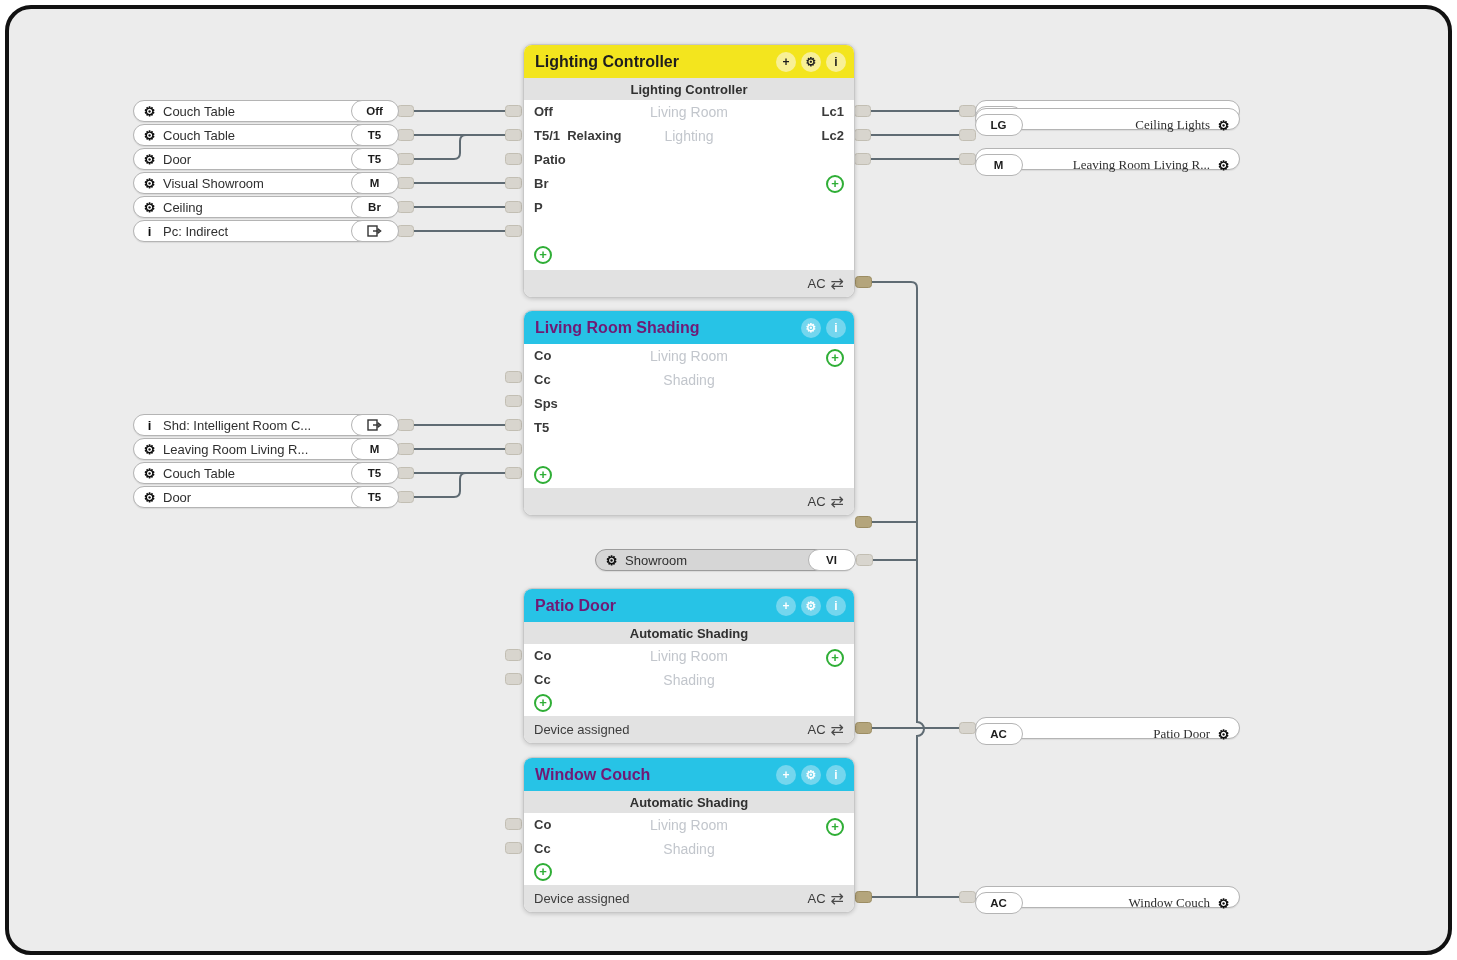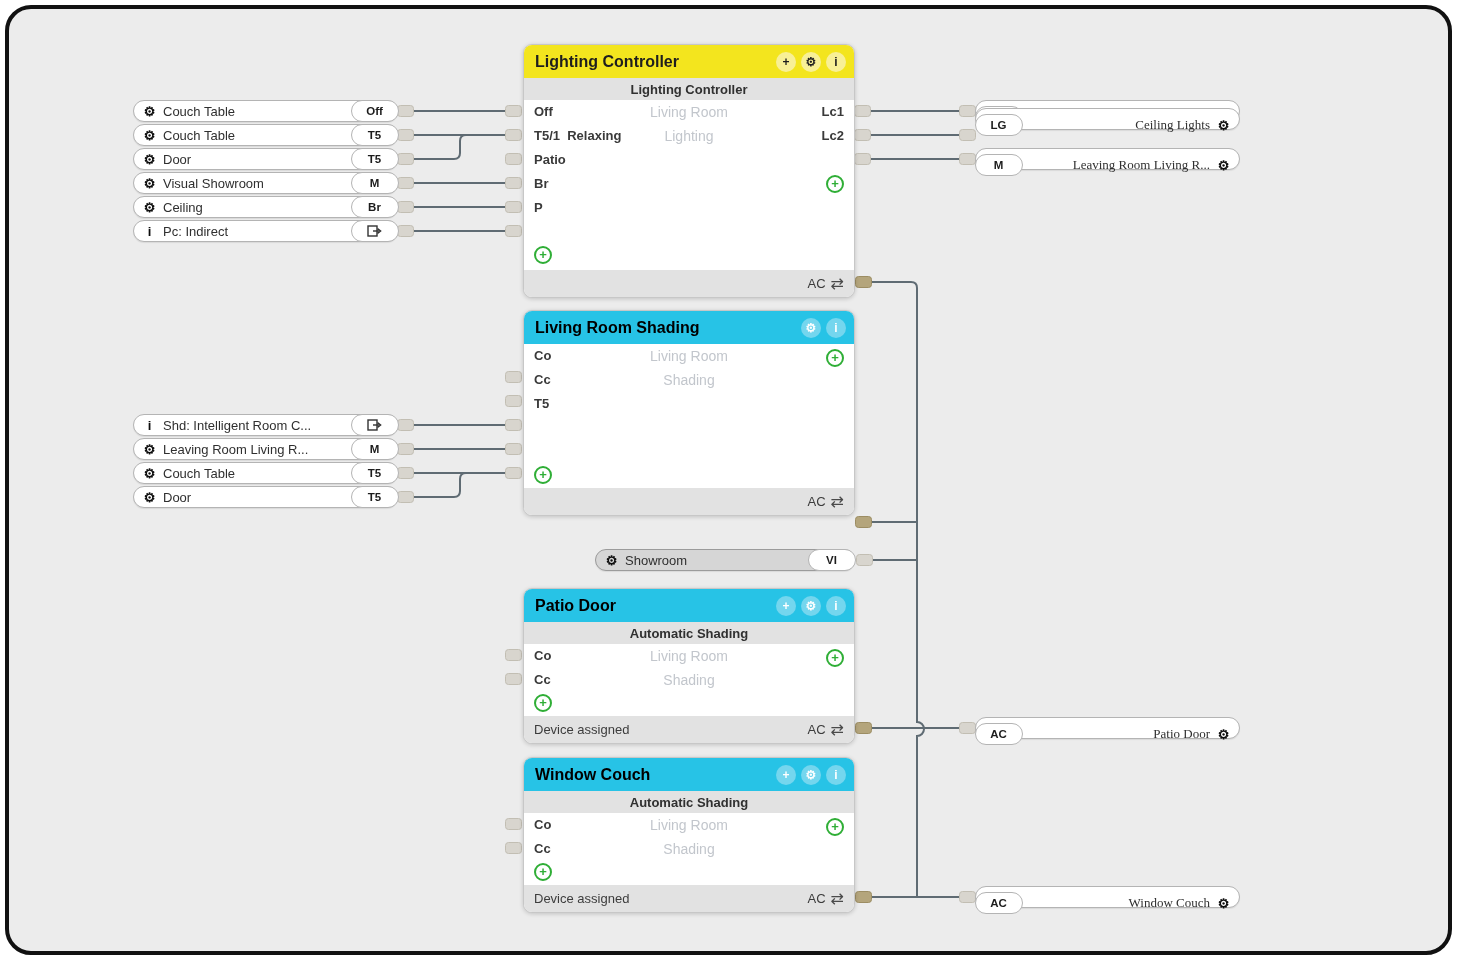--- a/index.html
+++ b/index.html
@@ -16,21 +16,21 @@
   .pill.right .tag{margin:-1.5px 7px -1.5px -1.5px;}
   .pill.right .plabel{text-align:right;font-family:Liberation Serif, serif;}
   .pill.right .picon{margin:0 0 0 7px;}
   .pill.gray{background:#d6d6d6;border-color:#9b9b9b;}
   .block{position:absolute;width:332px;background:#fff;border:1px solid #c7c7c7;border-radius:9px;box-shadow:0 1px 4px rgba(0,0,0,.18);z-index:3;box-sizing:border-box;}
   .bhdr{height:33px;border-radius:8px 8px 0 0;display:flex;align-items:center;padding:0 8px 0 11px;}
   .bhdr.yellow{background:#f3e51e;}
   .bhdr.yellow .btitle{color:#1e1e1e;}
   .bhdr.yellow .hbtn{background:#f8f096;color:#1e1e1e;}
   .bhdr.cyan{background:#27c3e6;}
-  .bhdr.cyan .btitle{color:#000000;}
+  .bhdr.cyan .btitle{color:#701a75;}
   .bhdr.cyan .hbtn{background:#74d6ee;color:#fff;}
   .btitle{font-size:16px;font-weight:bold;flex:1;white-space:nowrap;}
   .hbtn{width:20px;height:20px;border-radius:50%;display:flex;align-items:center;justify-content:center;margin-left:5px;font-size:12px;font-weight:bold;line-height:1;}
   .bsub{height:22px;background:#e2e2e2;display:flex;align-items:center;justify-content:center;font-size:13px;font-weight:bold;color:#303030;}
   .bbody{position:relative;background:#fff;}
   .row{height:24px;position:relative;}
   .in-label{position:absolute;left:10px;top:0;line-height:24px;font-size:13px;font-weight:600;color:#3a3a3a;white-space:pre;}
   .out-label{position:absolute;right:10px;top:0;line-height:24px;font-size:13px;font-weight:600;color:#3a3a3a;}
   .center-text{position:absolute;left:0;width:100%;text-align:center;line-height:24px;font-size:14px;color:#c2c6cc;pointer-events:none;}
   .bftr{height:27px;background:#e2e2e2;border-radius:0 0 8px 8px;display:flex;align-items:center;padding:0 10px;font-size:13px;color:#3c3c3c;}
@@ -266,20 +266,23 @@
     <div class="bbody" style="height:144px">
       <div class="row">
           <span class="in-label">Co</span>
           <span class="center-text">Living Room</span>
         </div>
       <div class="row">
           <span class="in-label">Cc</span>
           <span class="center-text">Shading</span>
         </div>
       <div class="row">
+          <span class="in-label">Sps</span>
+        </div>
+      <div class="row">
           <span class="in-label">T5</span>
         </div>
       <span class="gplus" style="left:10px;top:122px">+</span>
       <span class="gplus" style="right:10px;top:5px">+</span>
     </div>
     <div class="bftr">
       <span class="fright">
           <span>AC</span>
           <span class="swap">⇄</span>
         </span>

